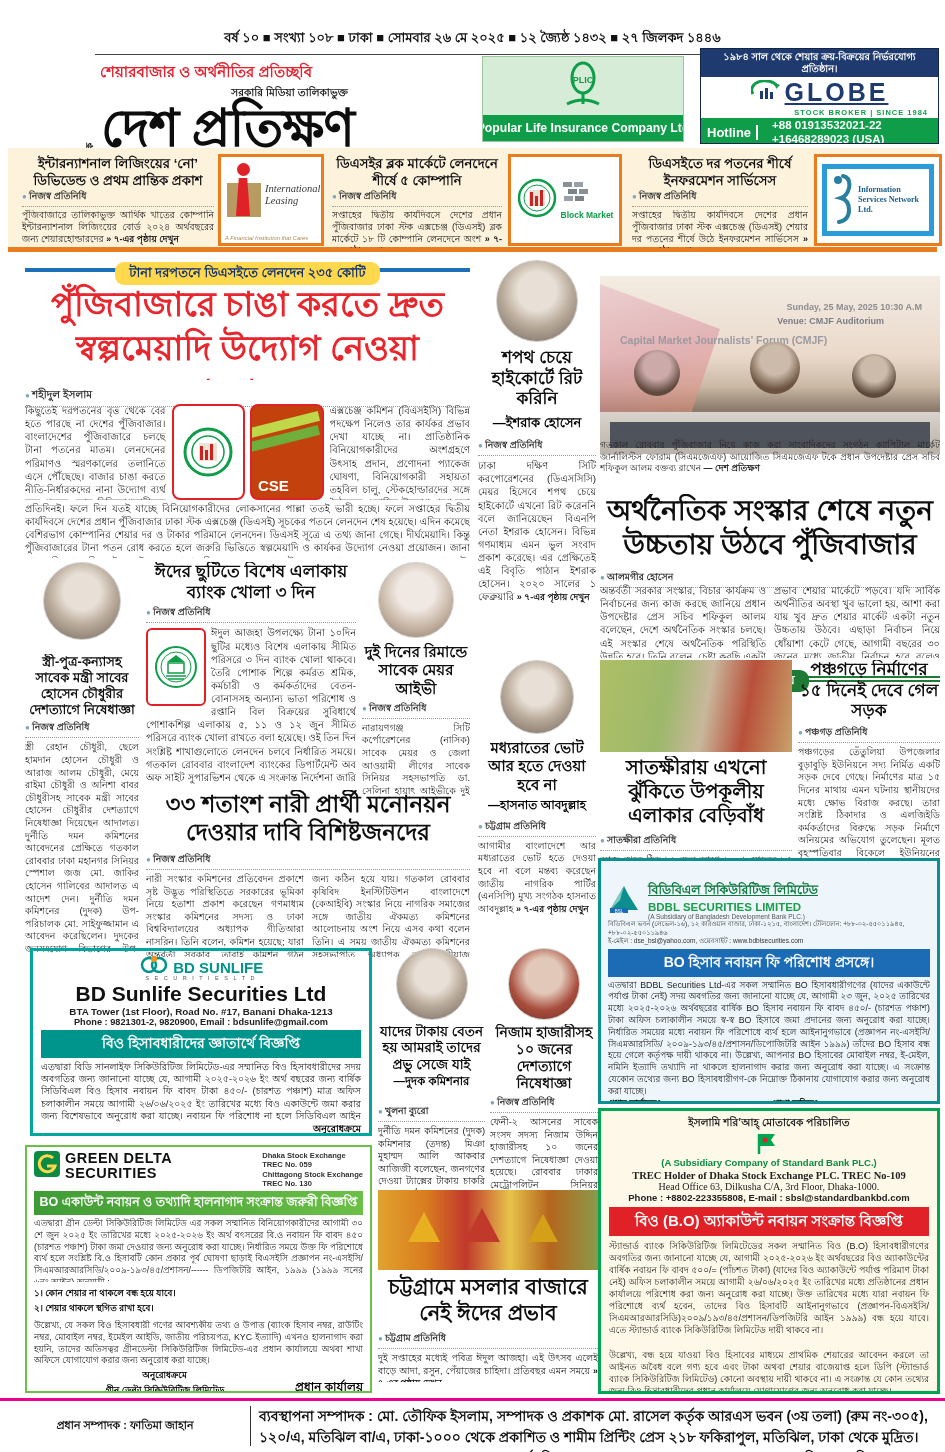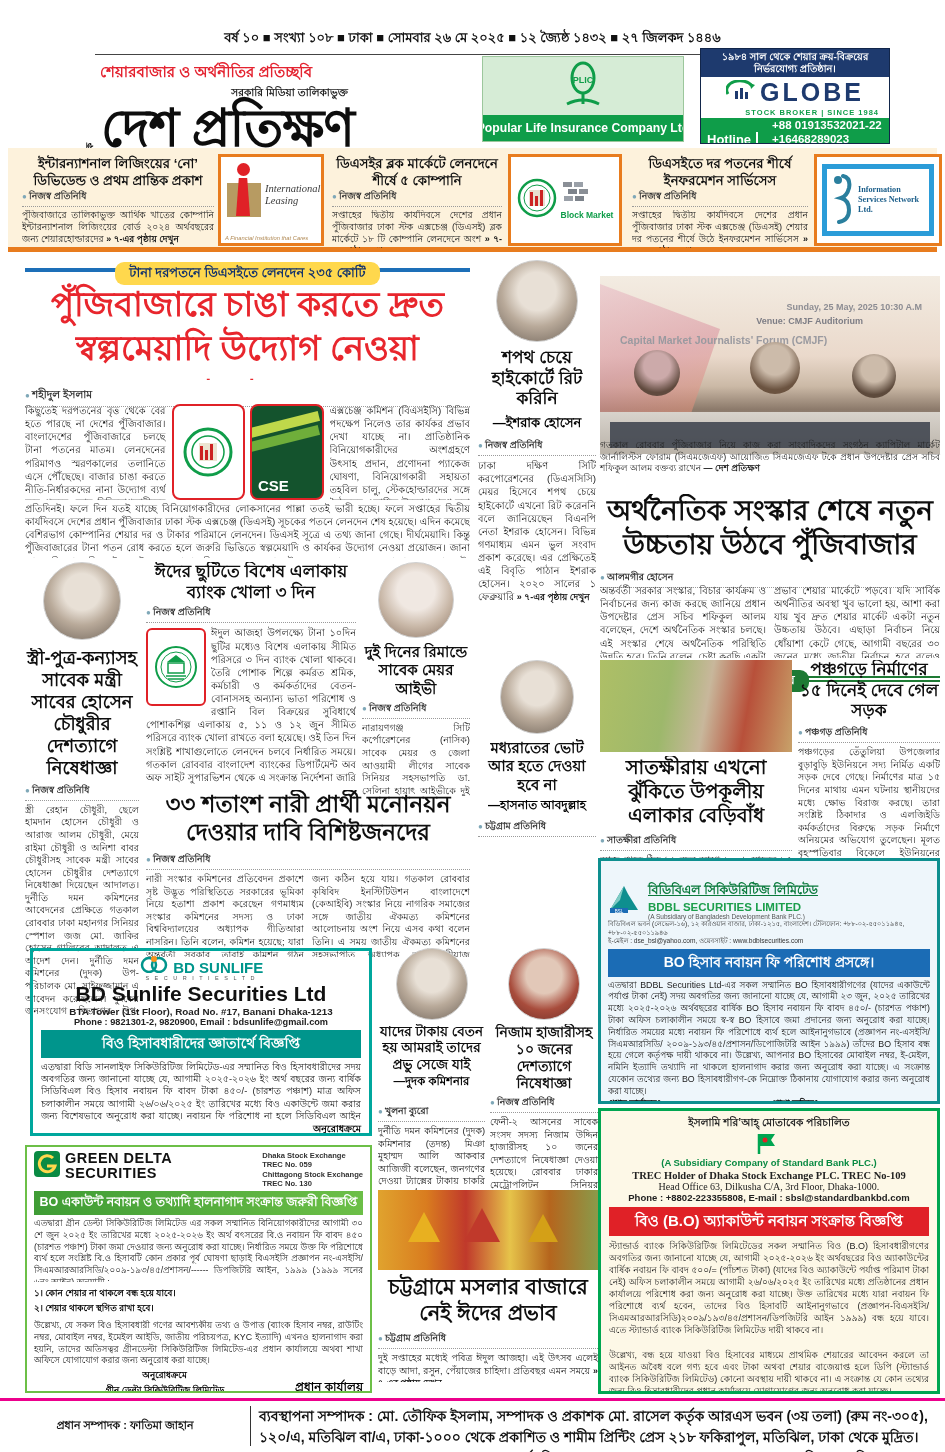--- a/index.html
+++ b/index.html
@@ -64,33 +64,33 @@
             <ellipse cx="22" cy="18" rx="11" ry="15"></ellipse>
             <path d="M22 33 L22 44"></path>
             <path d="M6 44 Q22 36 38 44"></path>
           </g>
           <text x="22" y="23" font-size="9" fill="#0f9d49" text-anchor="middle" font-weight="bold">PLIC</text>
         </svg>
     </div>
     <div style="height:26px;background:#0f9d49;color:#fff;font-weight:bold;font-size:12.2px;display:flex;align-items:center;justify-content:center;white-space:nowrap;">Popular Life Insurance Company Ltd</div>
   </div>
 
-  <div class="abs adbox" style="left:700px;top:48px;width:190px;height:96px;background:#1e3a6e;border:1px solid #12264a;">
+  <div class="abs adbox" style="left:700px;top:48px;width:239px;height:96px;background:#1e3a6e;border:1px solid #12264a;">
     <div style="color:#fff;font-size:9.8px;font-weight:bold;text-align:center;padding:2px 6px;line-height:1.25;">১৯৮৪ সাল থেকে শেয়ার ক্রয়-বিক্রয়ের নির্ভরযোগ্য প্রতিষ্ঠান।</div>
     <div style="background:#fff;display:flex;align-items:center;justify-content:center;gap:4px;padding:1px 4px;">
       <span>
         <svg width="30" height="22" viewBox="0 0 30 22">
             <path d="M2 14 A13 9 0 0 1 26 6" fill="none" stroke="#0f9d49" stroke-width="3"></path>
             <path d="M24 3 l5 2 -4 4 z" fill="#0f9d49"></path>
             <rect x="9" y="11" width="3" height="8" fill="#1e3a6e"></rect>
             <rect x="14" y="8" width="3" height="11" fill="#1e3a6e"></rect>
             <rect x="19" y="12" width="3" height="7" fill="#1e3a6e"></rect>
           </svg>
       </span>
-      <span style="font-size:25px;font-weight:bold;color:#1e3a6e;letter-spacing:3px;">GLOBE</span>
+      <span style="font-size:25px;font-weight:bold;color:#1e3a6e;letter-spacing:3px;text-decoration:underline;">GLOBE</span>
     </div>
     <div style="background:#fff;color:#0f9d49;font-size:7.5px;font-weight:bold;text-align:right;padding:0 10px 1px 0;letter-spacing:1px;">STOCK BROKER  |  SINCE 1984</div>
     <div style="background:#0f9d49;display:flex;align-items:center;gap:14px;padding:1px 6px;">
       <span style="color:#fff;font-weight:bold;font-size:13px;border-right:2px solid #fff;padding-right:5px;">Hotline</span>
       <span style="color:#fff;font-weight:bold;font-size:11.5px;line-height:1.15;">
         <span style="display:block;">+88 01913532021-22</span>
         <span style="display:block;">+16468289023 (USA)</span>
       </span>
     </div>
 
@@ -183,21 +183,21 @@
     <div class="bodytxt" style="flex:1;">কিছুতেই দরপতনের বৃত্ত থেকে বের হতে পারছে না দেশের পুঁজিবাজার। বাংলাদেশের পুঁজিবাজারে চলছে টানা পতনের মাতম। লেনদেনের পরিমাণও স্মরণকালের তলানিতে এসে পৌঁছেছে। বাজার চাঙা করতে নীতি-নির্ধারকদের নানা উদ্যোগ ব্যর্থ হয়ে পড়ছে, আর বিনিয়োগকারীদের আস্থা ভেঙে পড়ছে</div>
     <div style="width:152px;display:flex;gap:5px;">
       <div style="flex:1;border:2px solid #e02127;border-radius:8px;display:flex;align-items:center;justify-content:center;background:#fff;">
         <svg width="52" height="52" viewBox="0 0 52 52">
             <circle cx="26" cy="26" r="23" fill="none" stroke="#0f9d49" stroke-width="3"></circle>
             <circle cx="26" cy="26" r="16" fill="#fff" stroke="#0f9d49" stroke-width="1.5"></circle>
             <rect x="17" y="17" width="18" height="18" fill="#ece4d2"></rect>
             <path d="M18 34 V20 h3 v14 z M23 34 V24 h3 v10 z M28 34 V18 h3 v16 z" fill="#c22"></path>
           </svg>
       </div>
-      <div style="flex:1;border:2px solid #e02127;border-radius:8px;background:#14532d;position:relative;overflow:hidden;">
+      <div style="flex:1;border:2px solid #e02127;border-radius:8px;background:#c2410c;position:relative;overflow:hidden;">
         <div style="position:absolute;left:-8px;top:14px;width:110%;height:10px;background:#bfd84a;transform:rotate(-14deg);"></div>
         <div style="position:absolute;left:-8px;top:28px;width:110%;height:10px;background:#6fae3a;transform:rotate(-14deg);"></div>
         <div style="position:absolute;left:6px;bottom:4px;color:#fff;font-weight:bold;font-size:15px;">CSE</div>
       </div>
     </div>
     <div class="bodytxt" style="flex:1;">এক্সচেঞ্জ কমিশন (বিএসইসি) বিভিন্ন পদক্ষেপ নিলেও তার কার্যকর প্রভাব দেখা যাচ্ছে না। প্রাতিষ্ঠানিক বিনিয়োগকারীদের অংশগ্রহণে উৎসাহ প্রদান, প্রণোদনা প্যাকেজ ঘোষণা, বিনিয়োগকারী সহায়তা তহবিল চালু, স্টেকহোল্ডারদের সঙ্গে বৈঠকসহ একাধিক উদ্যোগ গ্রহণ করা হলেও বাজারে আস্থা ফিরছে না। বাজার সংশ্লিষ্টদের মতে, এখন পর্যন্ত নেওয়া পদক্ষেপগুলোর বেশিরভাগই মধ্যমেয়াদি ও</div>
   </div>
   <div class="abs bodytxt" style="left:25px;top:502px;width:445px;height:56px;"><span>প্রতিদিনই। ফলে দিন যতই যাচ্ছে বিনিয়োগকারীদের লোকসানের পাল্লা ততই ভারী হচ্ছে। ফলে সপ্তাহের দ্বিতীয় কার্যদিবসে দেশের প্রধান পুঁজিবাজার ঢাকা স্টক এক্সচেঞ্জ (ডিএসই) সূচকের পতনে লেনদেন শেষ হয়েছে। এদিন কমেছে বেশিরভাগ কোম্পানির শেয়ার দর ও টাকার পরিমানে লেনদেন। ডিএসই সূত্রে এ তথ্য জানা গেছে। দীর্ঘমেয়াদি। কিন্তু পুঁজিবাজারের টানা পতন রোধ করতে হলে জরুরি ভিত্তিতে স্বল্পমেয়াদি ও কার্যকর উদ্যোগ নেওয়া প্রয়োজন। জানা গেছে, দিনশেষে ডিএসই ব্রড ইনডেক্স আগের দিনের চেয়ে ১০ পয়েন্ট কমে অবস্থান করছে ৪ হাজার ৭৩৬ পয়েন্টে। আর ডিএসই শরিয়াহ সূচক ৪ পয়েন্ট কমে অবস্থান করছে ১ হাজার ৩২ পয়েন্টে এবং ডিএসই ৩০ সূচক</span>
        </div>
 
@@ -207,21 +207,21 @@
     <div class="ctr b" style="font-size:13px;margin-top:3px;">—ইশরাক হোসেন</div>
     <div class="byline" style="margin-top:4px;">নিজস্ব প্রতিনিধি</div>
     <div class="dotr"></div>
     <div class="bodytxt" style="height:190px;"><span>ঢাকা দক্ষিণ সিটি করপোরেশনের (ডিএসসিসি) মেয়র হিসেবে শপথ চেয়ে হাইকোর্টে এখনো রিট করেননি বলে জানিয়েছেন বিএনপি নেতা ইশরাক হোসেন। বিভিন্ন গণমাধ্যম এমন ভুল সংবাদ প্রকাশ করেছে। এর প্রেক্ষিতেই এই বিবৃতি পাঠান ইশরাক হোসেন। ২০২০ সালের ১ ফেব্রুয়ারি</span>
       <span class="jump" style="font-size:9px;">» ৭-এর পৃষ্ঠায় দেখুন</span></div>
   </div>
 
   <div class="abs photo" style="left:600px;top:260px;width:340px;height:178px;background:linear-gradient(180deg,#f3ece2 0%,#ead9cb 45%,#cbb9a6 62%,#8c7a6b 75%,#a9a9ac 100%);">
     <div style="position:absolute;left:0;top:8px;width:120px;height:150px;background:linear-gradient(160deg,#e7b9c4,#d98f9d 50%,#e8956a);opacity:.55;clip-path:polygon(0 100%,0 0,100% 30%,70% 100%);"></div>
     <div style="position:absolute;right:18px;top:26px;font-size:9px;color:#8d8d93;font-weight:bold;">Sunday, 25 May, 2025 10:30 A.M</div>
-    <div style="position:absolute;right:77px;top:40px;font-size:9px;color:#7d7d85;font-weight:bold;">Venue: CMJF Auditorium</div>
+    <div style="position:absolute;right:56px;top:40px;font-size:9px;color:#7d7d85;font-weight:bold;">Venue: CMJF Auditorium</div>
     <div style="position:absolute;left:20px;top:58px;font-size:10.5px;color:#9a9aa0;font-weight:bold;">Capital Market Journalists' Forum (CMJF)</div>
     <div style="position:absolute;left:34px;top:74px;width:46px;height:46px;border-radius:50%;background:radial-gradient(circle at 50% 35%,#caa 0 35%,#604a3e 70%);"></div>
     <div style="position:absolute;left:150px;top:66px;width:50px;height:52px;border-radius:50%;background:radial-gradient(circle at 50% 35%,#cba 0 35%,#6b5340 70%);"></div>
     <div style="position:absolute;right:44px;top:78px;width:44px;height:44px;border-radius:50%;background:radial-gradient(circle at 50% 35%,#cba 0 35%,#5d4a3c 70%);"></div>
     <div style="position:absolute;left:0;bottom:0;width:100%;height:42px;background:linear-gradient(180deg,#d8d3cc,#b9b2a8);"></div>
     <div style="position:absolute;left:10px;bottom:6px;width:320px;height:26px;background:#3a3f4a;opacity:.85;"></div>
   </div>
   <div class="abs" style="left:600px;top:440px;width:340px;height:34px;font-size:9px;line-height:1.3;color:#222;text-align:justify;">
     <span>গতকাল রোববার পুঁজিবাজার নিয়ে কাজ করা সাংবাদিকদের সংগঠন ক্যাপিটাল মার্কেট জার্নালিস্টস ফোরাম (সিএমজেএফ) আয়োজিত সিএমজেএফ টকে প্রধান উপদেষ্টার প্রেস সচিব শফিকুল আলম বক্তব্য রাখেন</span> <span class="b">— দেশ প্রতিক্ষণ</span>
   </div>
@@ -236,21 +236,21 @@
     <div class="dotr"></div>
   </div>
   <div class="abs" style="left:600px;top:584px;width:340px;height:74px;display:flex;gap:8px;">
     <div class="bodytxt" style="flex:1;">অন্তর্বর্তী সরকার সংস্কার, বিচার কার্যক্রম ও নির্বাচনের জন্য কাজ করছে জানিয়ে প্রধান উপদেষ্টার প্রেস সচিব শফিকুল আলম বলেছেন, দেশে অর্থনৈতিক সংস্কার চলছে। এই সংস্কার শেষে অর্থনৈতিক পরিস্থিতি উন্নতি হবে। তিনি বলেন, চেষ্টা করছি একটা রোবাস্ট ইকোনমিক প্লাটফর্ম তৈরি করা, যেখানে দেশের ইকোনমি টেক অফ করে। ইকোনমির গ্রোথ যদি টেক অফ করে তাহলে এর</div>
     <div class="bodytxt" style="flex:1;"><span>প্রভাব শেয়ার মার্কেটে পড়বে। যদি সার্বিক অর্থনীতির অবস্থা খুব ভালো হয়, আশা করা যায় খুব দ্রুত শেয়ার মার্কেট একটা নতুন উচ্চতায় উঠবে। এছাড়া নির্বাচন নিয়ে ধোঁয়াশা কেটে গেছে, আগামী বছরের ৩০ জুনের মধ্যে জাতীয় নির্বাচন হবে বলেও আশাবাদ ব্যক্ত করেন তিনি। গতকাল রোববার পুঁজিবাজার নিয়ে কাজ করা সাংবাদিকদের সংগঠন ক্যাপিটাল মার্কেট জার্নালিস্টস ফোরাম (সিএমজেএফ) আয়োজিত সিএমজেএফ টকে প্রধান উপদেষ্টার প্রেস সচিব</span>
       </div>
   </div>
 
   <div class="abs" style="left:25px;top:562px;width:114px;height:378px;">
     <div class="portrait" style="width:76px;height:76px;"></div>
-    <div class="hl" style="font-size:18px;margin-top:8px;">স্ত্রী-পুত্র-কন্যাসহ সাবেক মন্ত্রী সাবের হোসেন চৌধুরীর দেশত্যাগে নিষেধাজ্ঞা</div>
+    <div class="hl" style="font-size:13px;margin-top:14px;">স্ত্রী-পুত্র-কন্যাসহ সাবেক মন্ত্রী সাবের হোসেন চৌধুরীর দেশত্যাগে নিষেধাজ্ঞা</div>
     <div class="byline" style="margin-top:3px;">নিজস্ব প্রতিনিধি</div>
     <div class="dotr"></div>
     <div class="bodytxt" style="height:214px;font-size:9.4px;"><span>স্ত্রী রেহান চৌধুরী, ছেলে হামদান হোসেন চৌধুরী ও আরাজ আলম চৌধুরী, মেয়ে রাইমা চৌধুরী ও অনিশা বাবর চৌধুরীসহ সাবেক মন্ত্রী সাবের হোসেন চৌধুরীর দেশত্যাগে নিষেধাজ্ঞা দিয়েছেন আদালত। দুর্নীতি দমন কমিশনের আবেদনের প্রেক্ষিতে গতকাল রোববার ঢাকা মহানগর সিনিয়র স্পেশাল জজ মো. জাকির হোসেন গালিবের আদালত এ আদেশ দেন। দুর্নীতি দমন কমিশনের (দুদক) উপ-পরিচালক মো. সাইফুজ্জামান এ আবেদন করেছিলেন। দুদকের জনসংযোগ বিভাগের উপ-পরিচালক আকতারুল ইসলাম এ তথ্য জানান। আবেদনে বলা হয়েছে, সাবের হোসেন চৌধুরীর বিরুদ্ধে রাজনৈতিক প্রভাব খাটিয়ে অর্থনৈতিক অপরাধমূলক কর্মকাণ্ডে লিপ্ত থেকে বিপুল পরিমাণ স্থাবর-অস্থাবর সম্পদ অর্জনের অভিযোগের অনুসন্ধান চলমান রয়েছে। অনুসন্ধানকালে জানা গেছে যে- সাবের হোসেন চৌধুরী ও</span>
       </div>
   </div>
 
   <div class="abs" style="left:146px;top:562px;width:210px;height:224px;">
     <div class="hl" style="font-size:17px;">ঈদের ছুটিতে বিশেষ এলাকায় ব্যাংক খোলা ৩ দিন</div>
     <div class="byline" style="margin-top:2px;">নিজস্ব প্রতিনিধি</div>
     <div class="dotr"></div>
@@ -287,20 +287,22 @@
         </div>
     </div>
   </div>
 
   <div class="abs" style="left:478px;top:660px;width:118px;height:286px;">
     <div class="portrait" style="width:72px;height:72px;"></div>
     <div class="hl" style="font-size:15px;margin-top:5px;">মধ্যরাতের ভোট আর হতে দেওয়া হবে না</div>
     <div class="ctr b" style="font-size:12px;margin-top:2px;">—হাসনাত আবদুল্লাহ</div>
     <div class="byline" style="margin-top:3px;">চট্টগ্রাম প্রতিনিধি</div>
     <div class="dotr"></div>
+    <div class="bodytxt" style="height:100px;font-size:9.4px;"><span>আগামীর বাংলাদেশে আর মধ্যরাতের ভোট হতে দেওয়া হবে না বলে মন্তব্য করেছেন জাতীয় নাগরিক পার্টির (এনসিপি) মুখ্য সংগঠক হাসনাত আবদুল্লাহ</span>
+      <span class="jump" style="font-size:9px;">» ৭-এর পৃষ্ঠায় দেখুন</span></div>
   </div>
 
   <div class="abs" style="left:600px;top:660px;width:192px;height:194px;">
     <div class="photo" style="width:192px;height:92px;background:linear-gradient(100deg,#aebf66 0%,#9db86b 35%,#c8b79b 55%,#b8503a 75%,#c8a26a 100%);"></div>
     <div class="hl" style="font-size:19.5px;margin-top:4px;">সাতক্ষীরায় এখনো ঝুঁকিতে উপকূলীয় এলাকার বেড়িবাঁধ</div>
     <div style="margin-top:2px;"><span class="byline">সাতক্ষীরা প্রতিনিধি</span><div class="dotr"></div></div>
     <div class="bodytxt" style="height:30px;font-size:9.4px;"><span>আজ থেকে ঠিক ১৬ বছর আগে ২০০৯ সালের ২৫ মে দেশের দক্ষিণ-পশ্চিম উপকূলীয় জনপদে আঘাত হেনেছিল প্রলয়ঙ্করী</span>
       <span class="jump" style="font-size:9px;">» ২-এর পৃষ্ঠায় দেখুন</span></div>
   </div>
 

